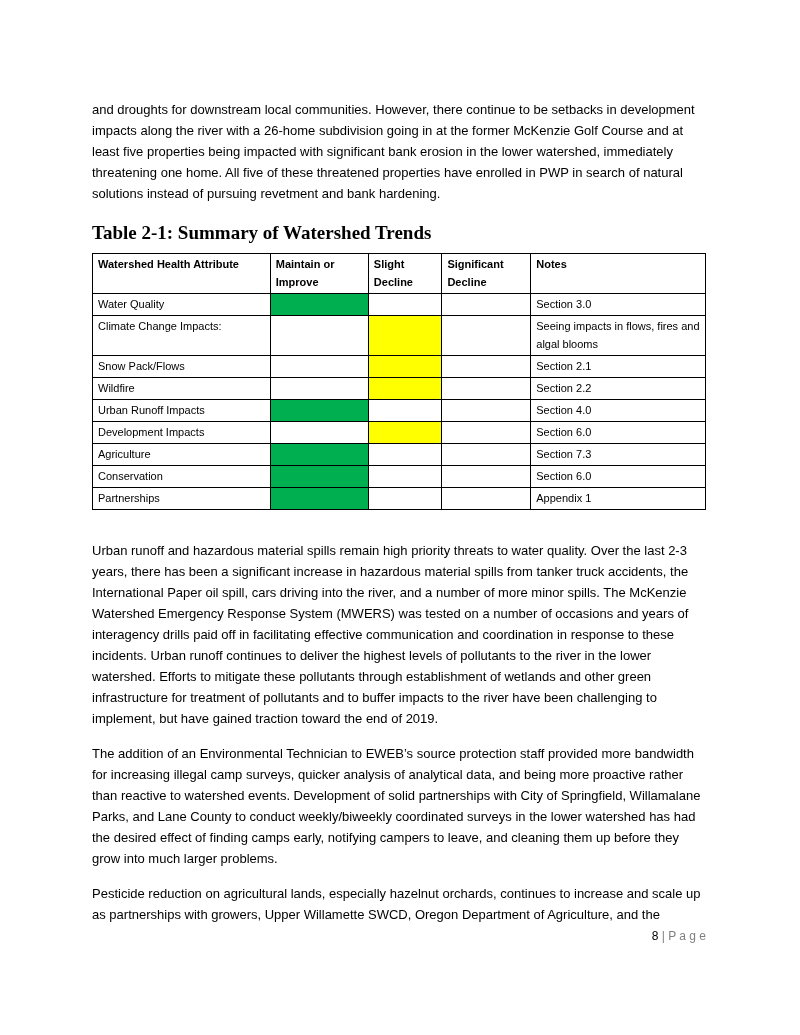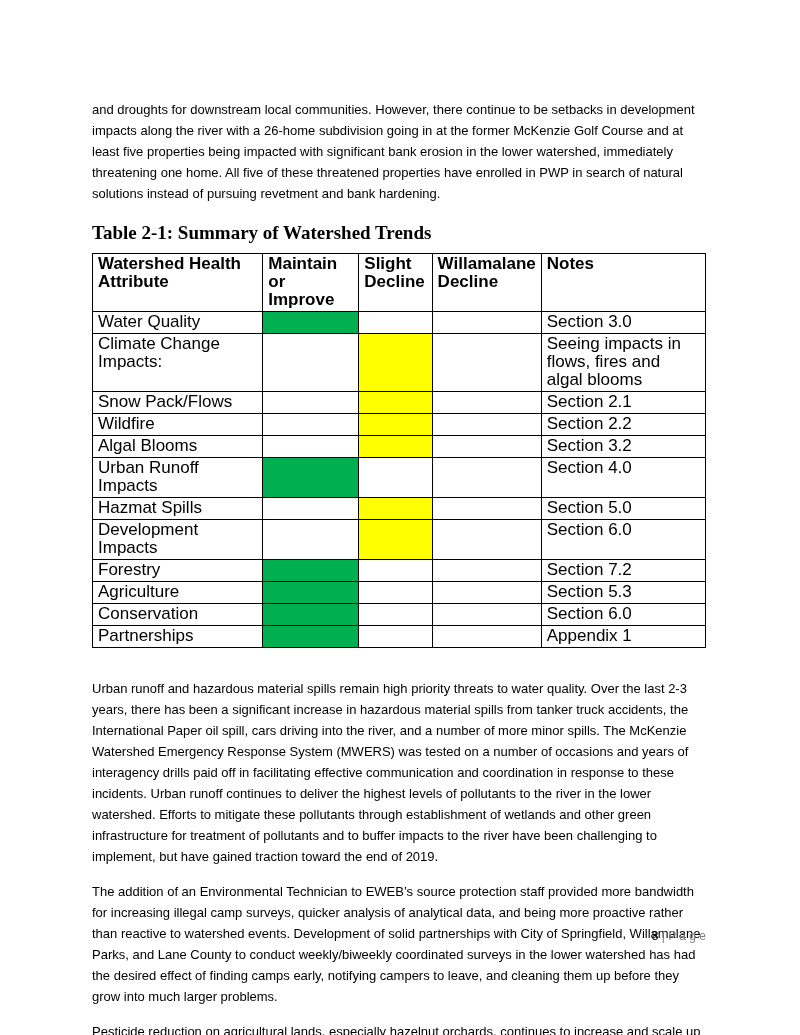--- a/index.html
+++ b/index.html
@@ -26,21 +26,21 @@
   }
   .table-title {
     font-family: "Liberation Serif", serif;
     font-weight: bold;
     font-size: 19px;
     margin: 18px 0 9px 0;
   }
   table.trends {
     border-collapse: collapse;
     width: 100%;
-    font-size: 17px;
+    font-size: 11px;
     margin-bottom: 30px;
   }
   table.trends th, table.trends td {
     border: 1px solid #000000;
     padding: 1px 5px 2px 5px;
     vertical-align: top;
     text-align: left;
     line-height: 18px;
   }
   table.trends th {
@@ -78,21 +78,21 @@
         <col class="col-maintain">
         <col class="col-slight">
         <col class="col-significant">
         <col class="col-notes">
       </colgroup>
       <thead>
         <tr>
           <th>Watershed Health Attribute</th>
           <th>Maintain or Improve</th>
           <th>Slight Decline</th>
-          <th>Willamalane Decline</th>
+          <th>Significant Decline</th>
           <th>Notes</th>
         </tr>
       </thead>
       <tbody>
           <tr>
             <td>Water Quality</td>
             <td style="background: rgb(0, 176, 80);"></td>
             <td></td>
             <td></td>
             <td>Section 3.0</td>
@@ -112,60 +112,39 @@
             <td>Section 2.1</td>
           </tr>
           <tr>
             <td class="attr-right">Wildfire</td>
             <td></td>
             <td style="background: rgb(255, 255, 0);"></td>
             <td></td>
             <td>Section 2.2</td>
           </tr>
           <tr>
-            <td class="attr-right">Algal Blooms</td>
-            <td></td>
-            <td style="background: rgb(255, 255, 0);"></td>
-            <td></td>
-            <td>Section 3.2</td>
-          </tr>
-          <tr>
             <td>Urban Runoff Impacts</td>
             <td style="background: rgb(0, 176, 80);"></td>
             <td></td>
             <td></td>
             <td>Section 4.0</td>
-          </tr>
-          <tr>
-            <td>Hazmat Spills</td>
-            <td></td>
-            <td style="background: rgb(255, 255, 0);"></td>
-            <td></td>
-            <td>Section 5.0</td>
           </tr>
           <tr>
             <td>Development Impacts</td>
             <td></td>
             <td style="background: rgb(255, 255, 0);"></td>
             <td></td>
             <td>Section 6.0</td>
           </tr>
           <tr>
-            <td>Forestry</td>
-            <td style="background: rgb(0, 176, 80);"></td>
-            <td></td>
-            <td></td>
-            <td>Section 7.2</td>
-          </tr>
-          <tr>
             <td>Agriculture</td>
             <td style="background: rgb(0, 176, 80);"></td>
             <td></td>
             <td></td>
-            <td>Section 5.3</td>
+            <td>Section 7.3</td>
           </tr>
           <tr>
             <td>Conservation</td>
             <td style="background: rgb(0, 176, 80);"></td>
             <td></td>
             <td></td>
             <td>Section 6.0</td>
           </tr>
           <tr>
             <td>Partnerships</td>

